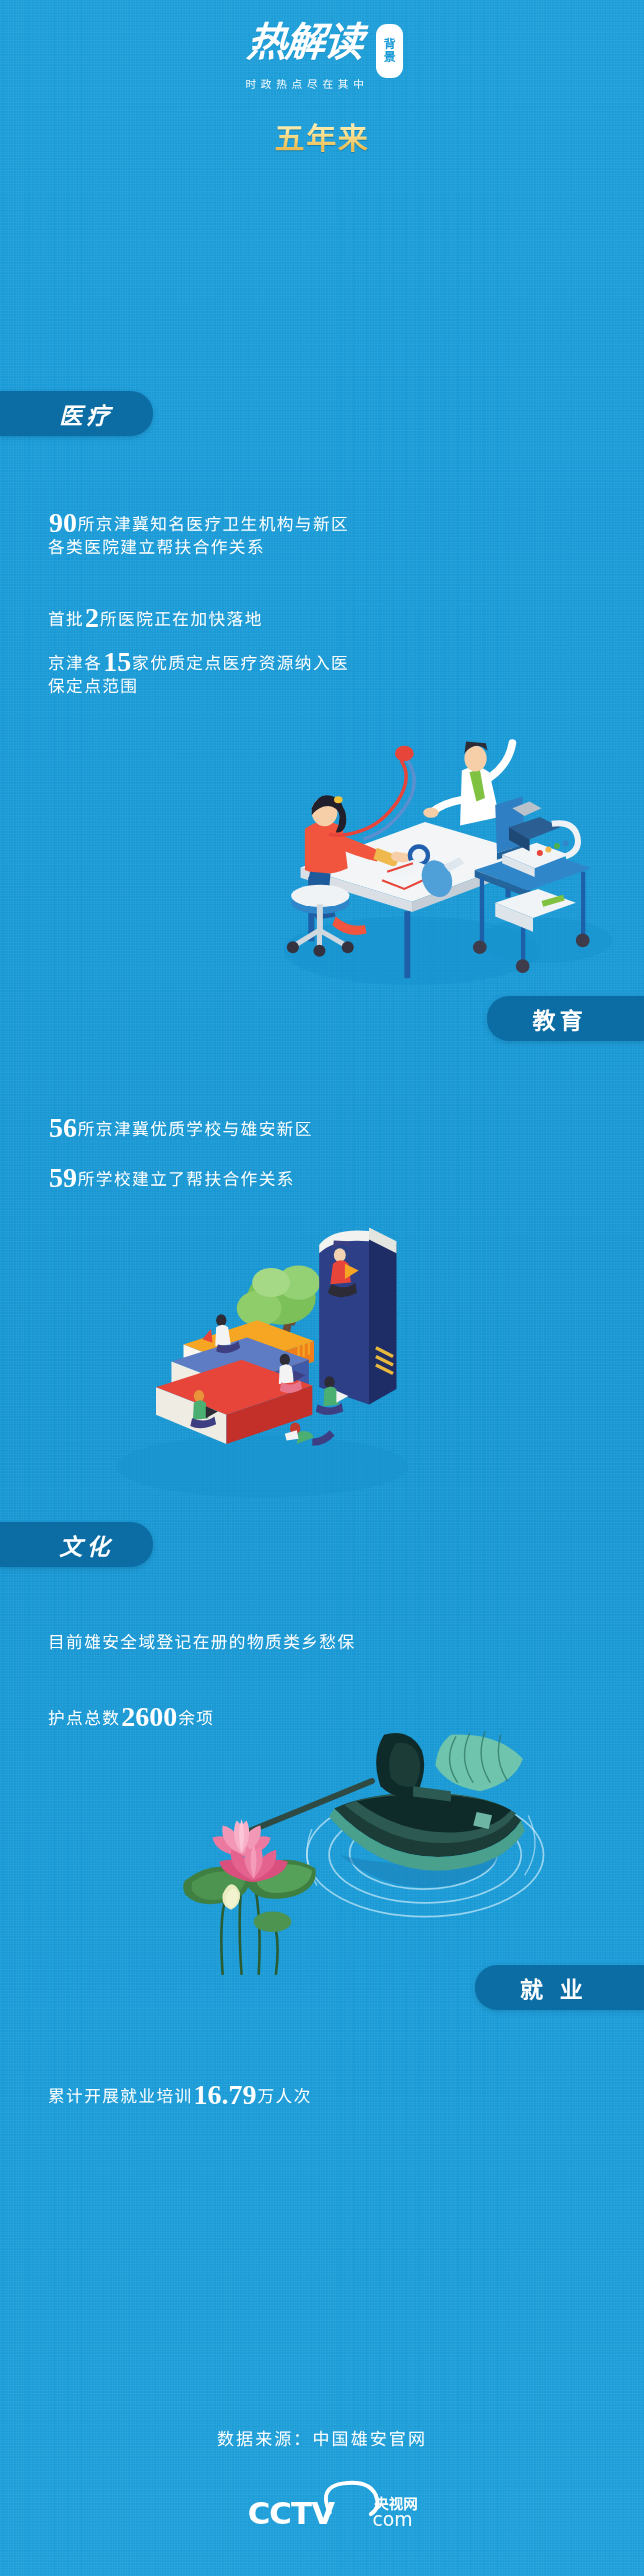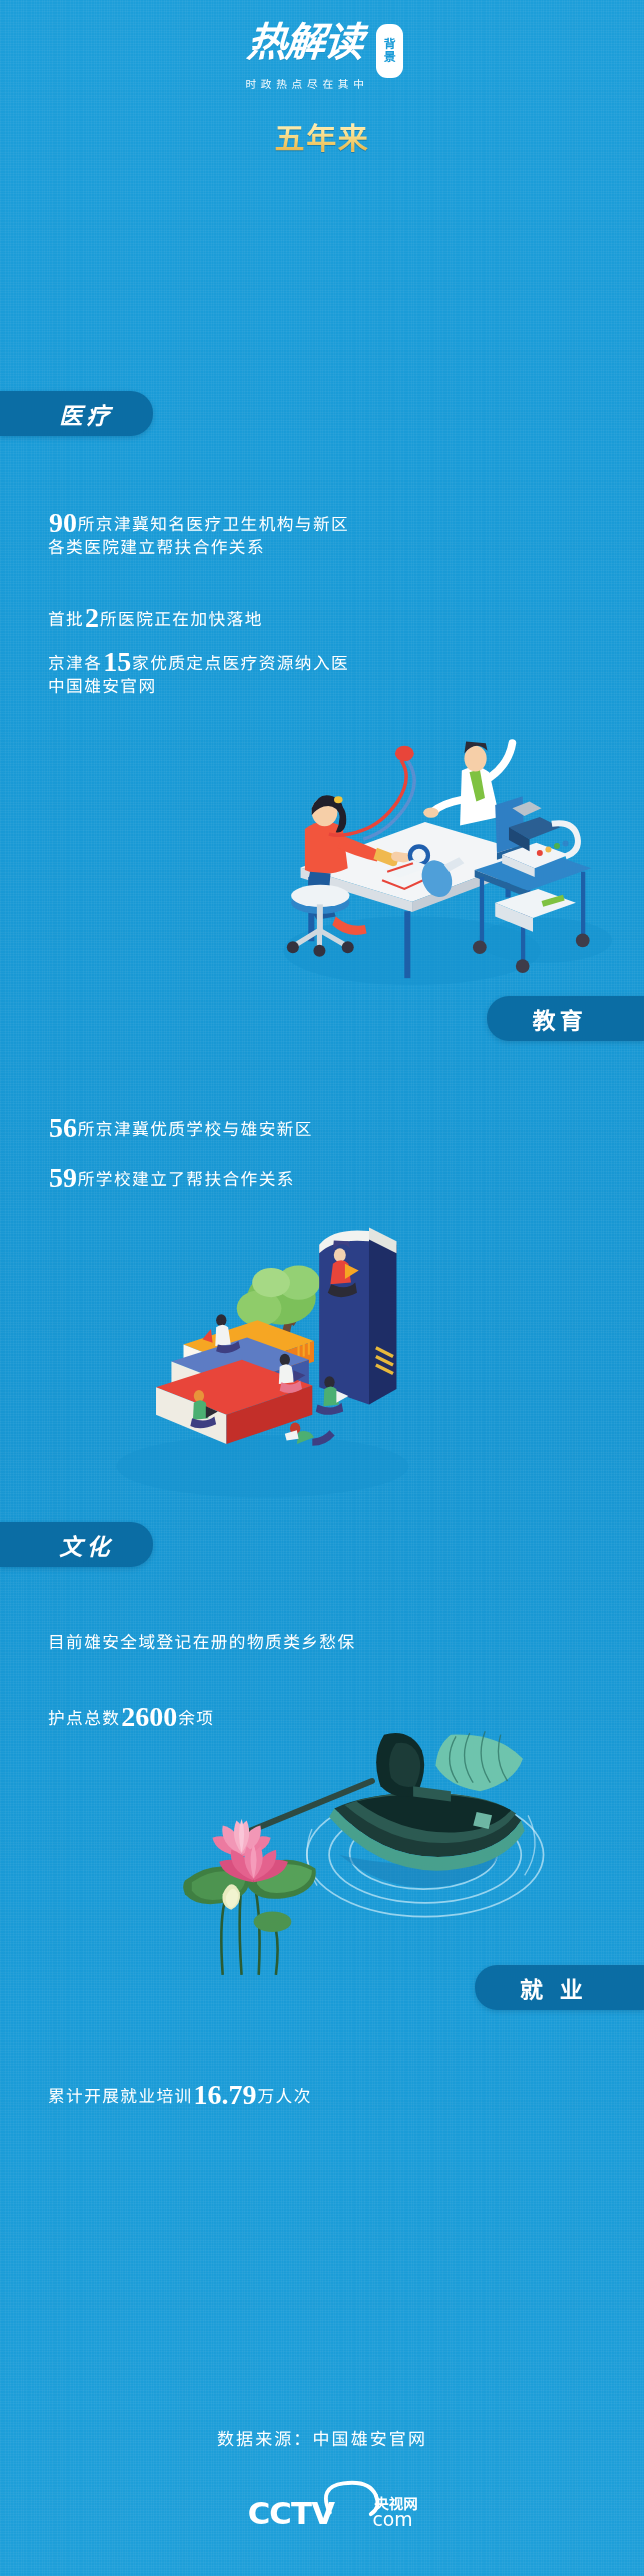--- a/index.html
+++ b/index.html
@@ -185,21 +185,21 @@
 <div class="stat" style="left:48px; top:532px;">
   <span>各类医院建立帮扶合作关系</span>
 </div>
 <div class="stat" style="left:48px; top:591px;">
   <span>首批</span><b>2</b><span>所医院正在加快落地</span>
 </div>
 <div class="stat" style="left:48px; top:635px;">
   <span>京津各</span><b>15</b><span>家优质定点医疗资源纳入医</span>
 </div>
 <div class="stat" style="left:48px; top:671px;">
-  <span>中国雄安官网</span>
+  <span>保定点范围</span>
 </div>
 
 <svg class="illus" style="left:253px; top:726px;" width="361" height="283" viewBox="0 0 420 330">
   <ellipse cx="185" cy="262" rx="150" ry="40" fill="#1591cd" opacity=".55"></ellipse>
   <ellipse cx="340" cy="250" rx="78" ry="26" fill="#1591cd" opacity=".5"></ellipse>
 
   <path d="M55 165 L200 112 L330 150 L185 205 Z" fill="#f3f5f7"></path>
   <path d="M55 165 L185 205 L185 217 L55 177 Z" fill="#d9dfe5"></path>
   <path d="M185 205 L330 150 L330 162 L185 217 Z" fill="#c5cdd6"></path>
   <rect x="64" y="176" width="7" height="75" fill="#1d5fa8"></rect>

